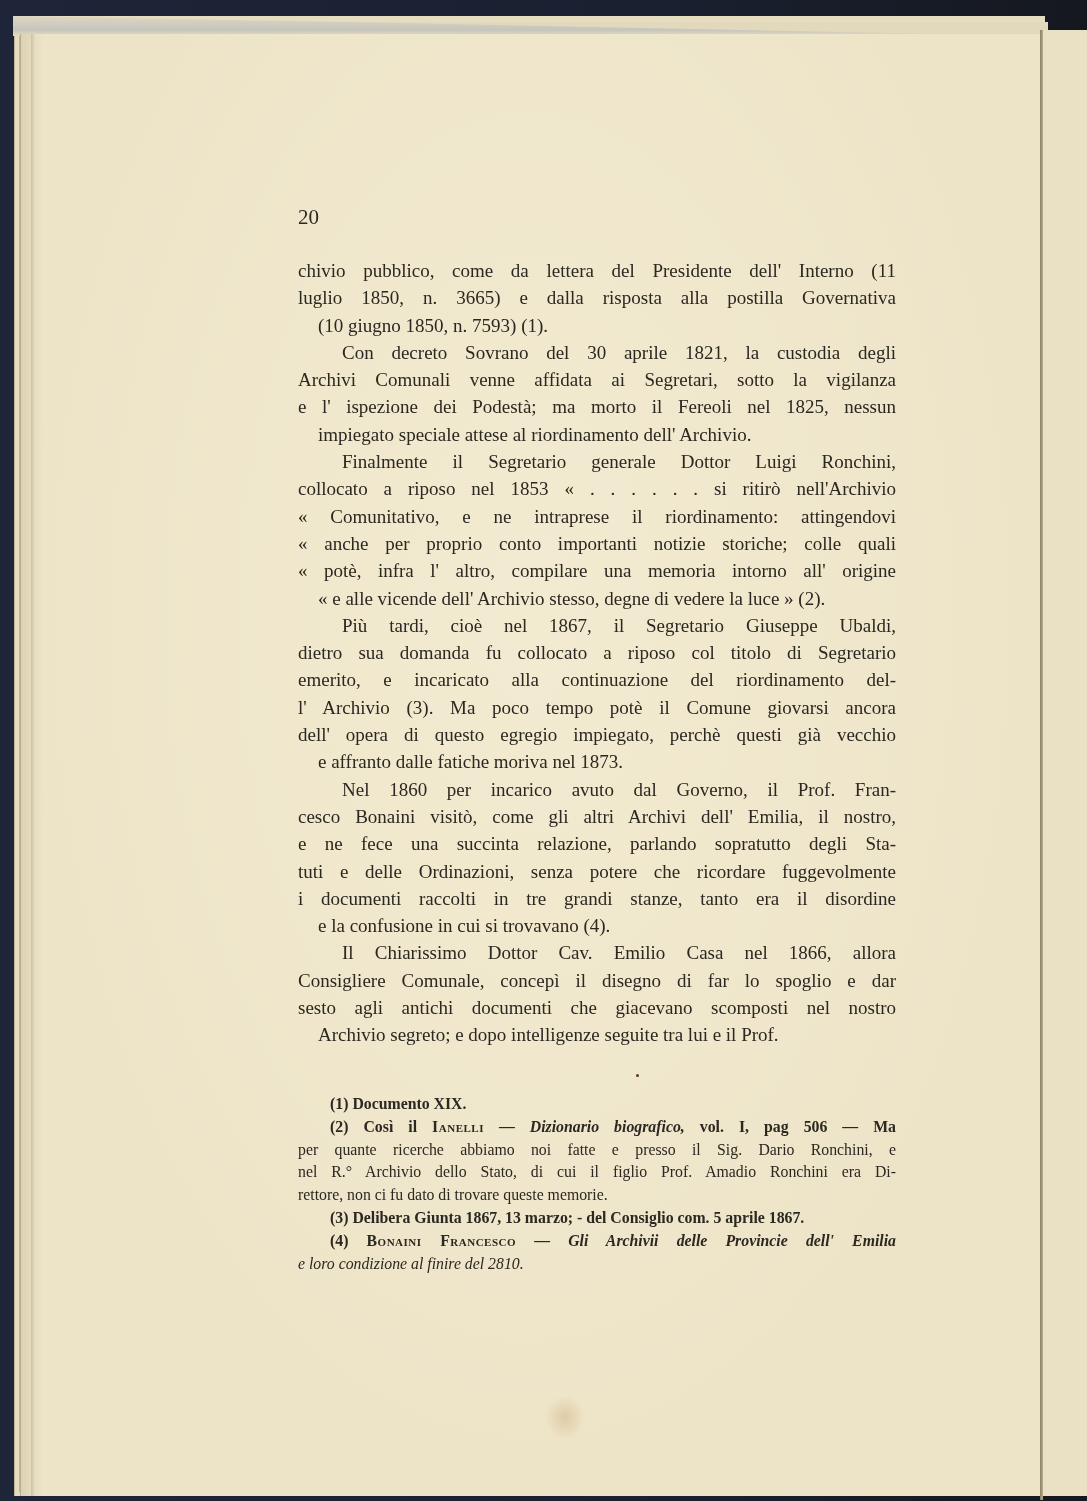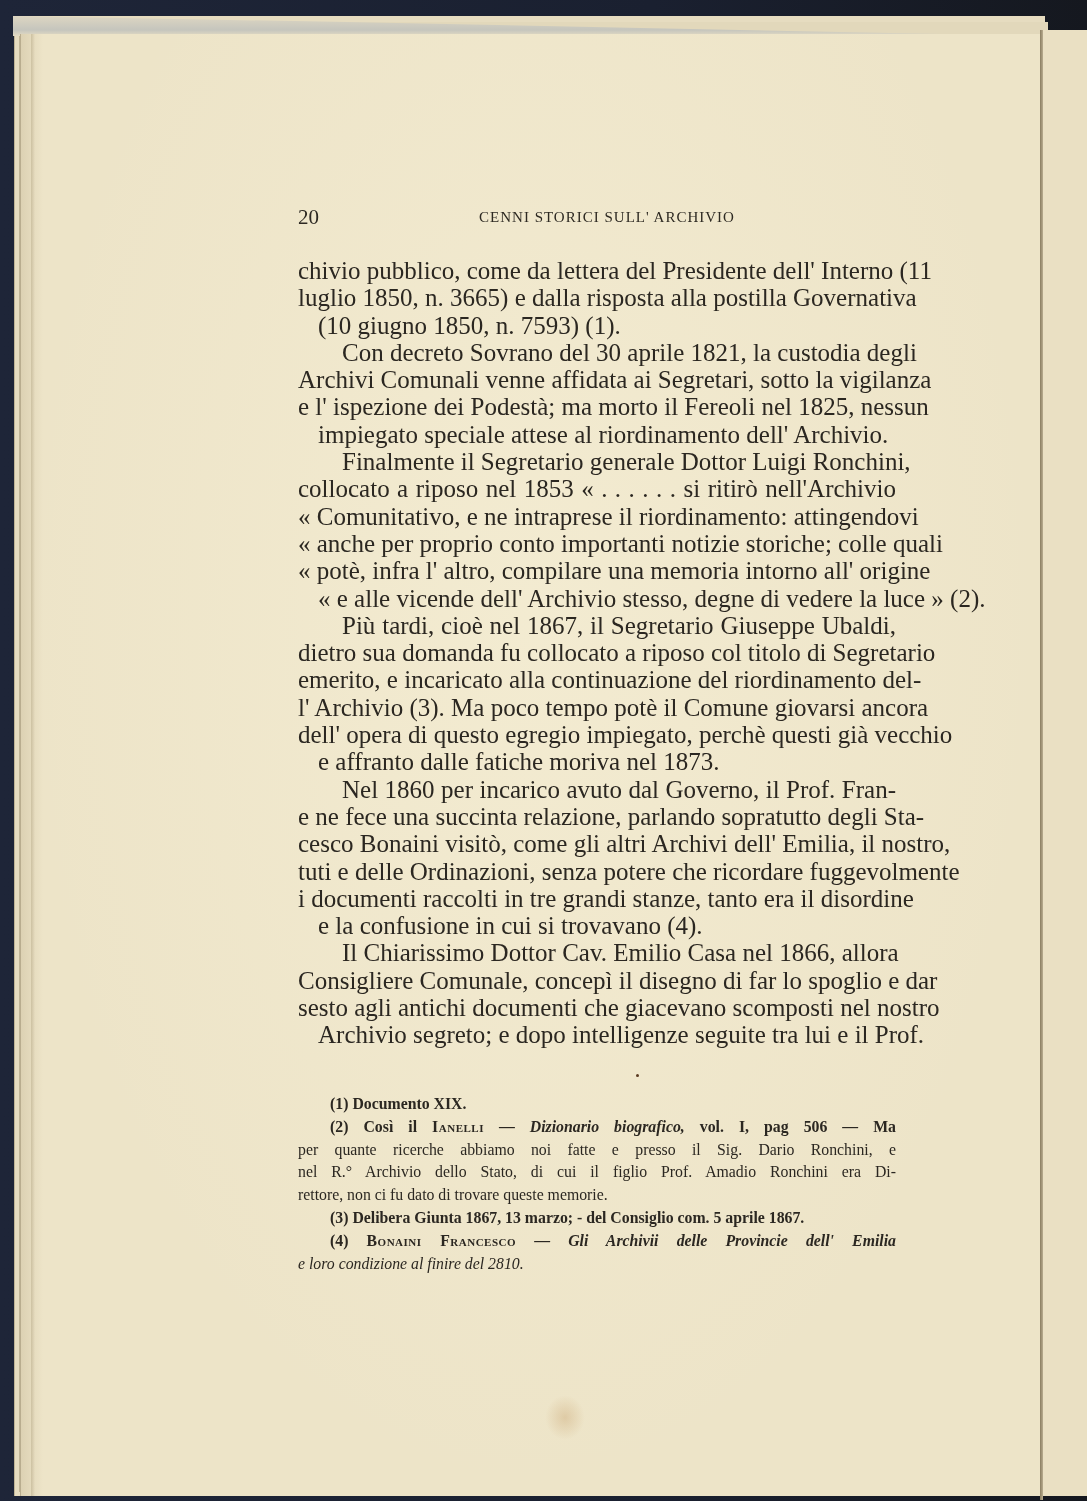--- a/index.html
+++ b/index.html
@@ -53,21 +53,21 @@
   .page-number {
     position: absolute; left: 0; top: 0; font-size: 21px; color: #2d2922;
   }
   .head-title {
     position: absolute; left: 0; right: 0; top: 4px; text-align: center;
     font-size: 15px; letter-spacing: 1px; color: #2d2922;
     padding-left: 20px;
   }
   .body-text {
     position: absolute; left: 298px; top: 257px; width: 598px;
-    font-size: 25px; line-height: 27.3px; color: #2b2721;
+    font-size: 19px; line-height: 27.3px; color: #2b2721;
   }
   .line { display: block; text-align: justify; text-align-last: justify; white-space: nowrap; }
   .line.last { text-align-last: left; margin-left: 20px; }
   .footnotes {
     position: absolute; left: 298px; top: 1093px; width: 598px;
     font-size: 15.8px; line-height: 22.8px; color: #2b2721;
   }
   .fn-line { display: block; text-align: justify; text-align-last: justify; white-space: nowrap; }
   .fn-line.indent { padding-left: 32px; font-weight: bold; }
   .fn-line.last { text-align-last: left; }
@@ -86,21 +86,20 @@
 <div class="under-sheet s2"></div>
 <div class="top-fold"></div>
 <div class="page"></div>
 <div class="gutter"></div>
 <div class="next-page"></div>
 <div class="stain"></div>
 <div class="dot"></div>
 
 <div class="running-head">
   <span class="page-number">20</span>
-  <div class="head-title">CENNI STORICI SULL' ARCHIVIO</div>
 </div>
 
 <div class="body-text" id="body-text">
     <div>
       <span class="line">chivio pubblico, come da lettera del Presidente dell' Interno (11</span>
       <span class="line">luglio 1850, n. 3665) e dalla risposta alla postilla Governativa</span>
       <span class="line last">(10 giugno 1850, n. 7593) (1).</span>
     </div>
     <div>
       <span class="line" style="padding-left: 44px;">Con decreto Sovrano del 30 aprile 1821, la custodia degli</span>
@@ -119,22 +118,22 @@
     <div>
       <span class="line" style="padding-left: 44px;">Più tardi, cioè nel 1867, il Segretario Giuseppe Ubaldi,</span>
       <span class="line">dietro sua domanda fu collocato a riposo col titolo di Segretario</span>
       <span class="line">emerito, e incaricato alla continuazione del riordinamento del-</span>
       <span class="line">l' Archivio (3). Ma poco tempo potè il Comune giovarsi ancora</span>
       <span class="line">dell' opera di questo egregio impiegato, perchè questi già vecchio</span>
       <span class="line last">e affranto dalle fatiche moriva nel 1873.</span>
     </div>
     <div>
       <span class="line" style="padding-left: 44px;">Nel 1860 per incarico avuto dal Governo, il Prof. Fran-</span>
+      <span class="line">cesco Bonaini visitò, come gli altri Archivi dell' Emilia, il nostro,</span>
       <span class="line">e ne fece una succinta relazione, parlando sopratutto degli Sta-</span>
-      <span class="line">cesco Bonaini visitò, come gli altri Archivi dell' Emilia, il nostro,</span>
       <span class="line">tuti e delle Ordinazioni, senza potere che ricordare fuggevolmente</span>
       <span class="line">i documenti raccolti in tre grandi stanze, tanto era il disordine</span>
       <span class="line last">e la confusione in cui si trovavano (4).</span>
     </div>
     <div>
       <span class="line" style="padding-left: 44px;">Il Chiarissimo Dottor Cav. Emilio Casa nel 1866, allora</span>
       <span class="line">Consigliere Comunale, concepì il disegno di far lo spoglio e dar</span>
       <span class="line">sesto agli antichi documenti che giacevano scomposti nel nostro</span>
       <span class="line last">Archivio segreto; e dopo intelligenze seguite tra lui e il Prof.</span>
     </div>

